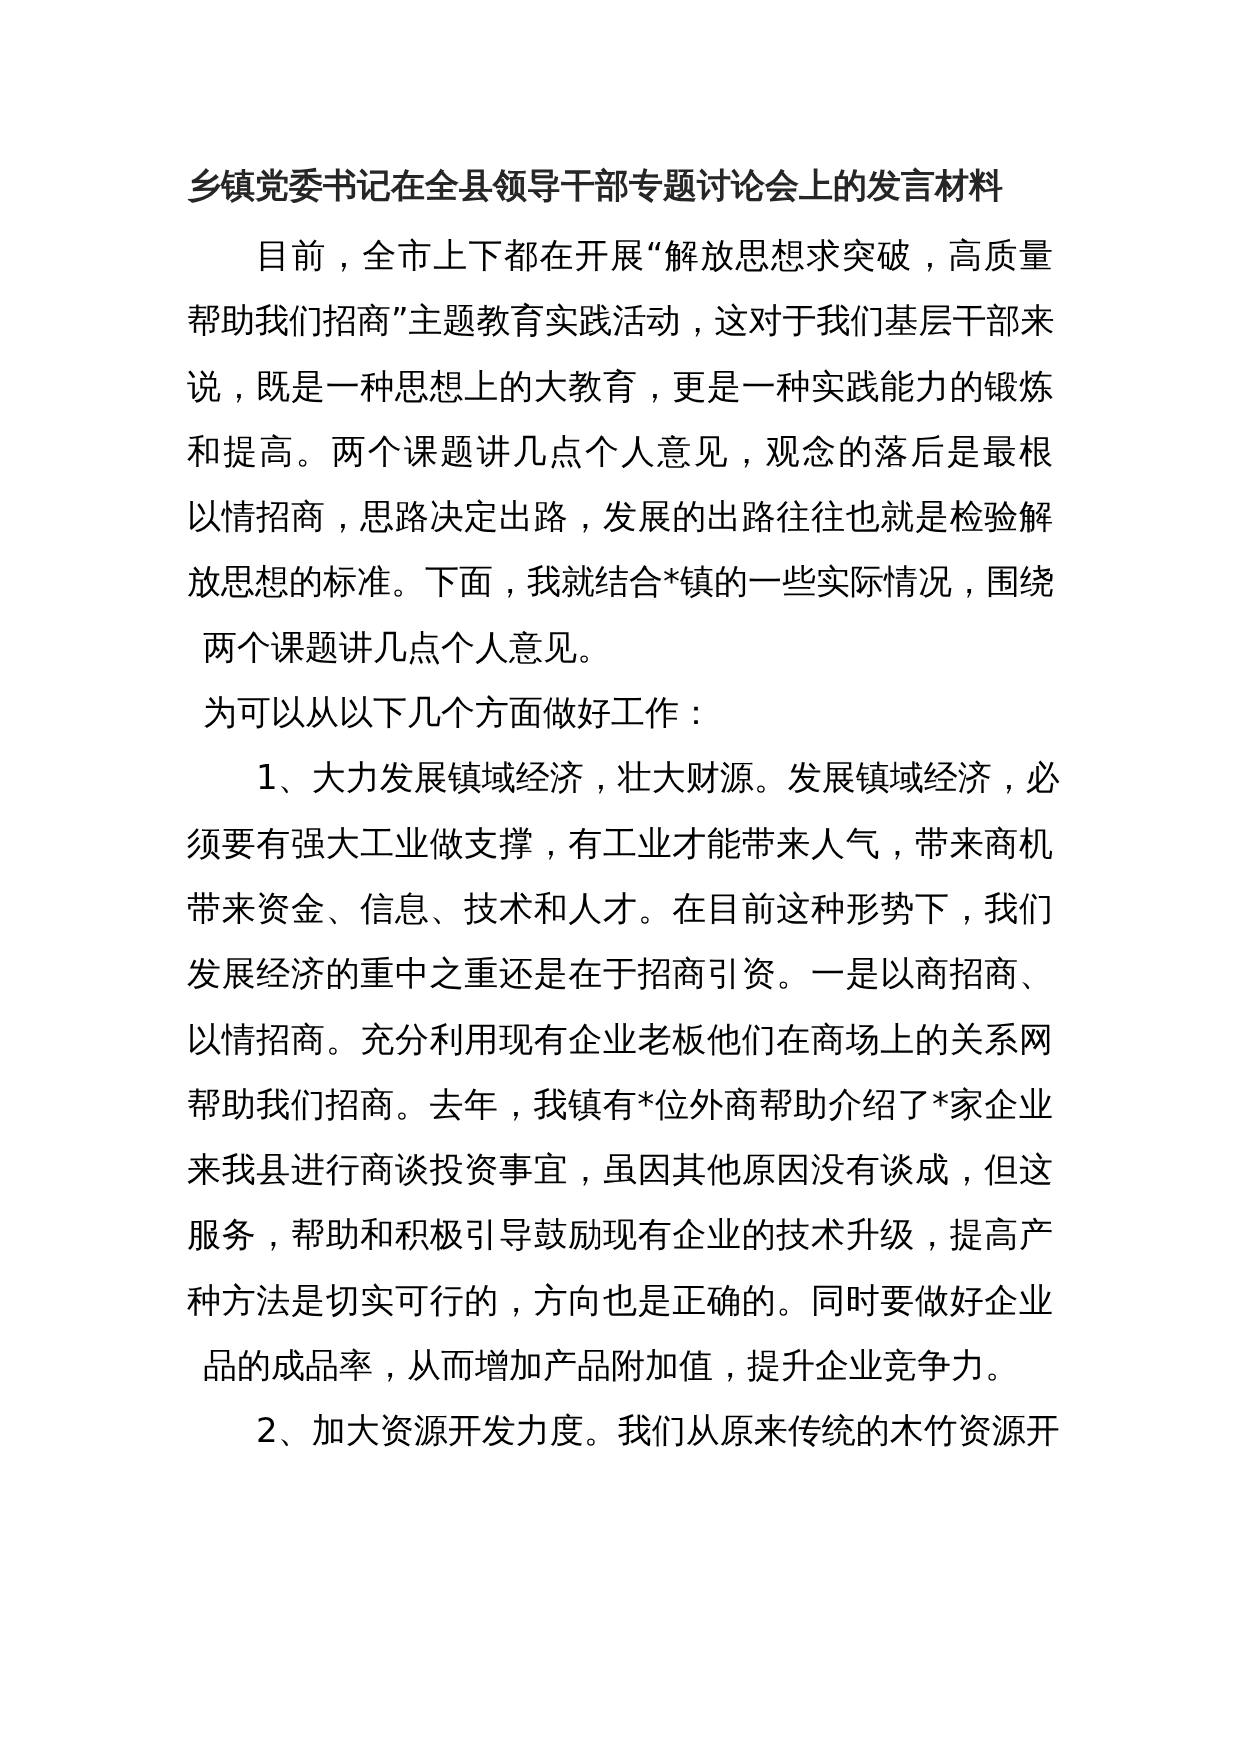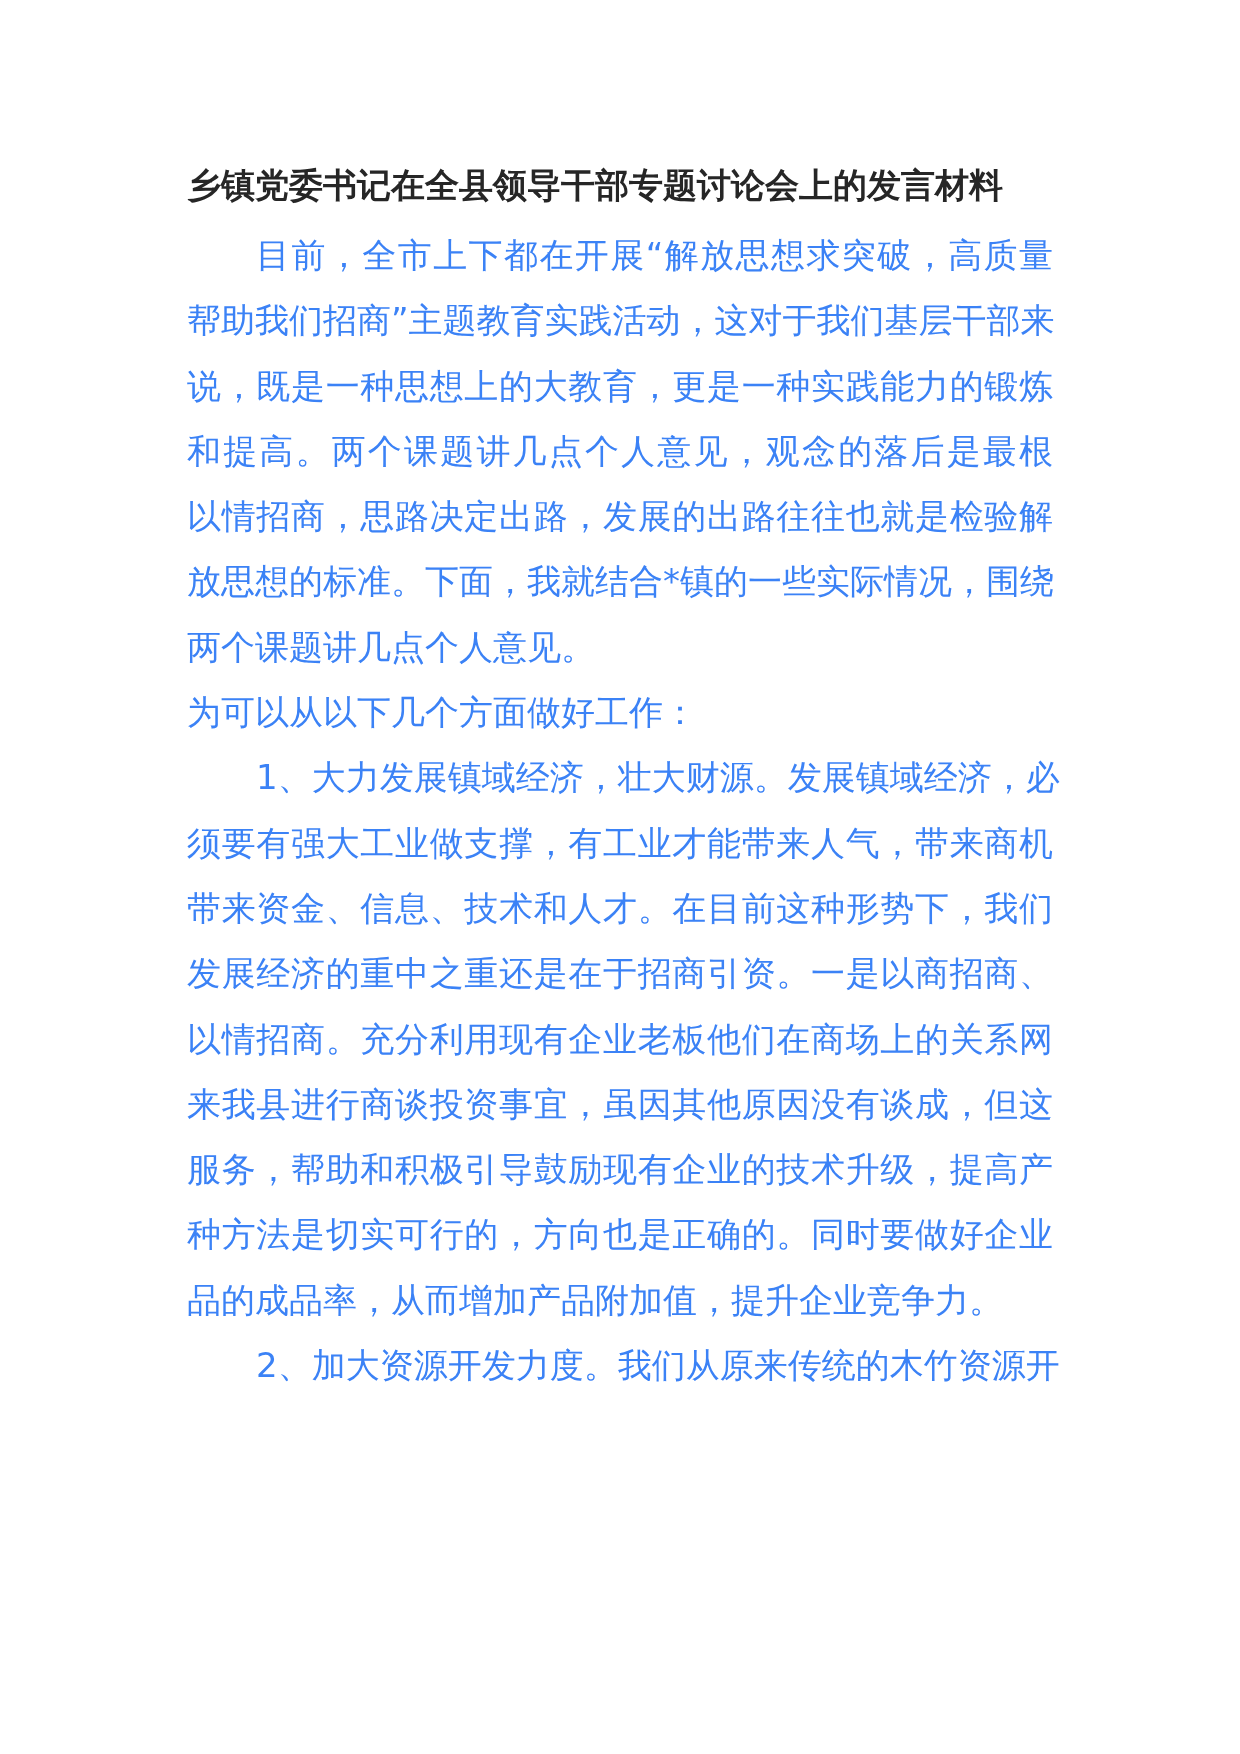--- a/index.html
+++ b/index.html
@@ -38,31 +38,32 @@
   .body {
     position: absolute;
     left: 187px;
     top: 232px;
     width: 866px;
   }
   .line {
     height: 65.3px;
     line-height: 46px;
     font-size: 34px;
-    color: #3b82f6;
+    color: #000000;
     white-space: nowrap;
     text-align: justify;
     text-align-last: justify;
     overflow: visible;
   }
   .line.indent {
     padding-left: 69px;
   }
   .line.last {
     text-align-last: left;
+    margin-left: 16px;
   }
 </style>
 </head>
 <body>
 
 <div class="page">
   <div class="title">乡镇党委书记在全县领导干部专题讨论会上的发言材料</div>
 
   <div class="body">
 
@@ -74,20 +75,21 @@
     <div class="line">放思想的标准。下面，我就结合*镇的一些实际情况，围绕</div>
     <div class="line last">两个课题讲几点个人意见。</div>
 
     <div class="line last">为可以从以下几个方面做好工作：</div>
 
     <div class="line indent">1、大力发展镇域经济，壮大财源。发展镇域经济，必</div>
     <div class="line">须要有强大工业做支撑，有工业才能带来人气，带来商机</div>
     <div class="line">带来资金、信息、技术和人才。在目前这种形势下，我们</div>
     <div class="line">发展经济的重中之重还是在于招商引资。一是以商招商、</div>
     <div class="line">以情招商。充分利用现有企业老板他们在商场上的关系网</div>
+    <div class="line">帮助我们招商。去年，我镇有*位外商帮助介绍了*家企业</div>
     <div class="line">来我县进行商谈投资事宜，虽因其他原因没有谈成，但这</div>
     <div class="line">服务，帮助和积极引导鼓励现有企业的技术升级，提高产</div>
     <div class="line">种方法是切实可行的，方向也是正确的。同时要做好企业</div>
     <div class="line last">品的成品率，从而增加产品附加值，提升企业竞争力。</div>
 
     <div class="line indent">2、加大资源开发力度。我们从原来传统的木竹资源开</div>
   </div>
 </div>
 
 </body></html>

